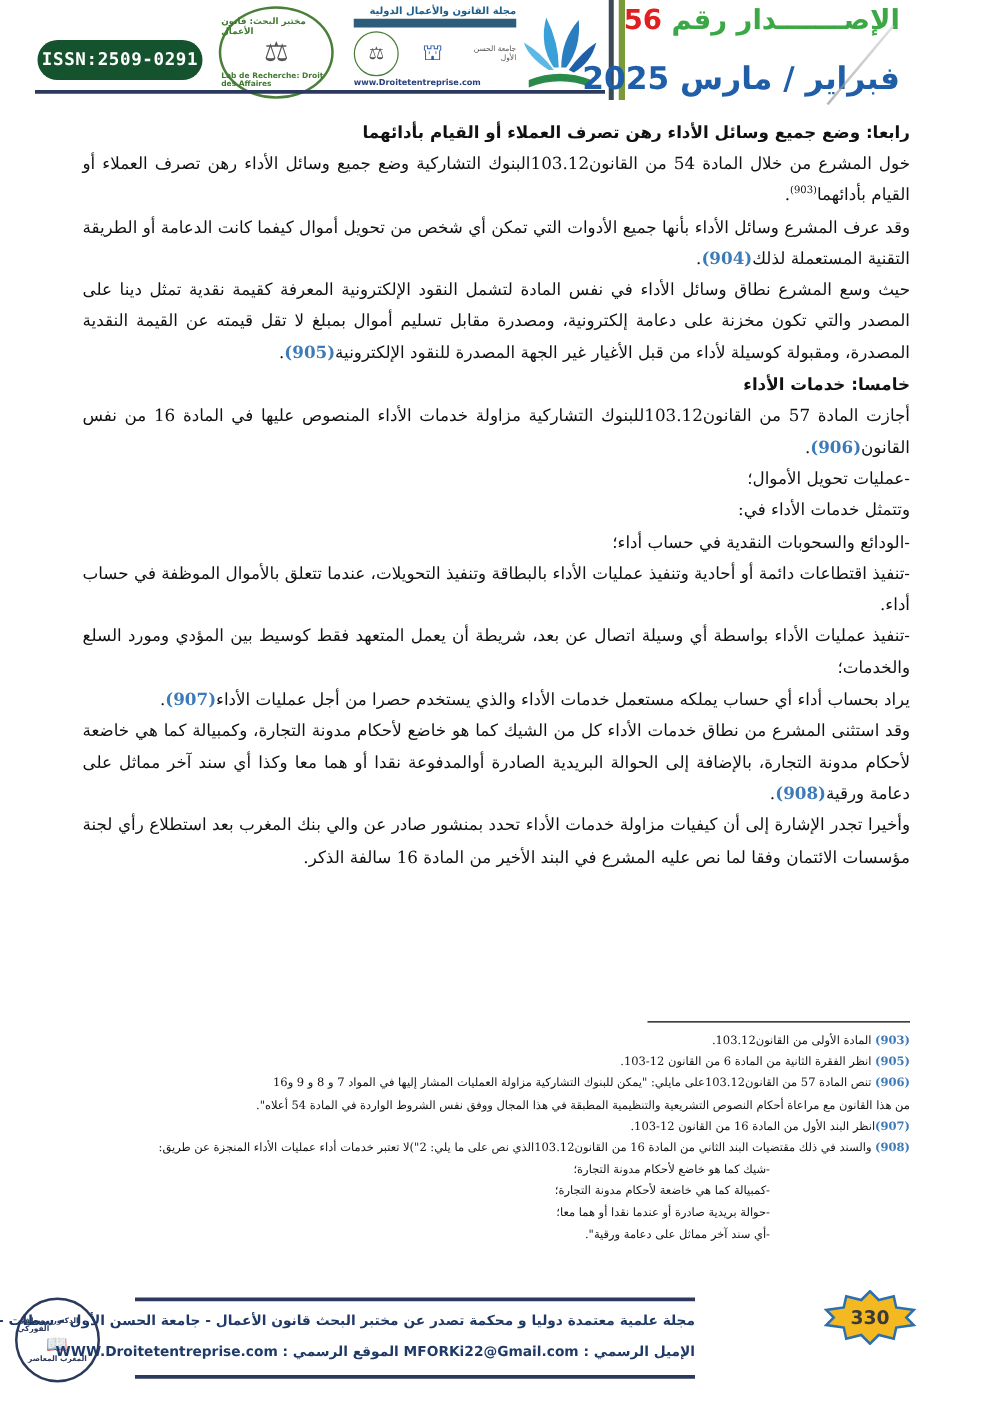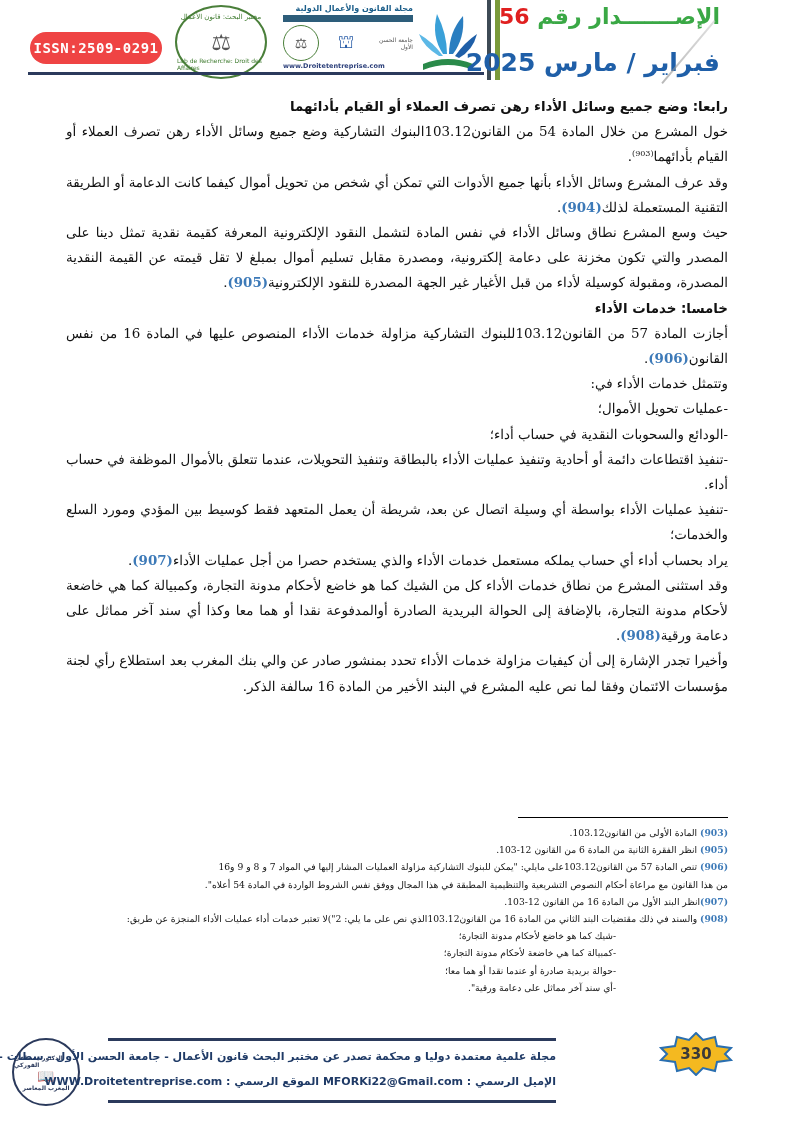--- a/index.html
+++ b/index.html
@@ -1,22 +1,22 @@
 <!DOCTYPE html>
 <html><head>
 <meta charset="utf-8">
 <style>
   html, body { margin: 0; padding: 0; background: #ffffff; }
   body { width: 794px; height: 1123px; position: relative; overflow: hidden; font-family: "DejaVu Sans", sans-serif; color: #111; }
 
   
   .header { position: absolute; left: 0; top: 0; width: 794px; height: 82px; }
-  .issn-pill { position: absolute; left: 30px; top: 32px; width: 132px; height: 32px; background: #ef4444; border-radius: 16px; color: #fff; font-family: "DejaVu Sans Mono", monospace; font-weight: bold; font-size: 14px; display: flex; align-items: center; justify-content: center; letter-spacing: 0.5px; }
+  .issn-pill { position: absolute; left: 30px; top: 32px; width: 132px; height: 32px; background: #14532d; border-radius: 16px; color: #fff; font-family: "DejaVu Sans Mono", monospace; font-weight: bold; font-size: 14px; display: flex; align-items: center; justify-content: center; letter-spacing: 0.5px; }
   .lab-seal { position: absolute; left: 175px; top: 5px; width: 88px; height: 70px; border-radius: 50%; border: 2px solid #4a7f3a; display: flex; align-items: center; justify-content: center; flex-direction: column; }
-  .lab-seal .ring-text { position: absolute; font-size: 7px; color: #3d7a2d; font-weight: normal; }
+  .lab-seal .ring-text { position: absolute; font-size: 7px; color: #3d7a2d; font-weight: bold; }
   .lab-seal .ring-top { top: 6px; }
   .lab-seal .ring-bottom { bottom: 6px; font-size: 6px; }
   .lab-seal .scales { font-size: 22px; color: #555; }
   .journal-box { position: absolute; left: 283px; top: 4px; width: 130px; height: 70px; }
   .journal-title { font-size: 8px; color: #1b5e8a; font-weight: bold; text-align: right; direction: rtl; }
   .journal-subbar { margin-top: 2px; height: 7px; background: #2d5d7a; }
   .journal-logos { display: flex; justify-content: space-between; align-items: center; margin-top: 3px; height: 36px; }
   .mini-seal { width: 34px; height: 34px; border-radius: 50%; border: 1.5px solid #4a7f3a; display: flex; align-items: center; justify-content: center; font-size: 14px; color: #555; }
   .castle-logo { width: 22px; height: 30px; color: #2b5ea8; font-size: 18px; display: flex; align-items: center; justify-content: center; }
   .univ-name { font-size: 6px; color: #555; direction: rtl; text-align: right; width: 40px; }
@@ -98,22 +98,22 @@
   <div class="diag-line"></div>
 </div>
 
 <div class="content">
   <p class="heading">رابعا: وضع جميع وسائل الأداء رهن تصرف العملاء أو القيام بأدائهما</p>
   <p><span>خول المشرع من خلال المادة 54 من القانون103.12البنوك التشاركية وضع جميع وسائل الأداء رهن تصرف العملاء أو القيام بأدائهما</span><sup class="fnsup">(903)</sup><span>.</span></p>
   <p><span>وقد عرف المشرع وسائل الأداء بأنها جميع الأدوات التي تمكن أي شخص من تحويل أموال كيفما كانت الدعامة أو الطريقة التقنية المستعملة لذلك</span><span class="fnref">(904)</span><span>.</span></p>
   <p><span>حيث وسع المشرع نطاق وسائل الأداء في نفس المادة لتشمل النقود الإلكترونية المعرفة كقيمة نقدية تمثل دينا على المصدر والتي تكون مخزنة على دعامة إلكترونية، ومصدرة مقابل تسليم أموال بمبلغ لا تقل قيمته عن القيمة النقدية المصدرة، ومقبولة كوسيلة لأداء من قبل الأغيار غير الجهة المصدرة للنقود الإلكترونية</span><span class="fnref">(905)</span><span>.</span></p>
   <p class="heading">خامسا: خدمات الأداء</p>
   <p><span>أجازت المادة 57 من القانون103.12للبنوك التشاركية مزاولة خدمات الأداء المنصوص عليها في المادة 16 من نفس القانون</span><span class="fnref">(906)</span><span>.</span></p>
+  <p>-عمليات تحويل الأموال؛</p>
   <p>وتتمثل خدمات الأداء في:</p>
-  <p>-عمليات تحويل الأموال؛</p>
   <p>-الودائع والسحوبات النقدية في حساب أداء؛</p>
   <p>-تنفيذ اقتطاعات دائمة أو أحادية وتنفيذ عمليات الأداء بالبطاقة وتنفيذ التحويلات، عندما تتعلق بالأموال الموظفة في حساب أداء.</p>
   <p>-تنفيذ عمليات الأداء بواسطة أي وسيلة اتصال عن بعد، شريطة أن يعمل المتعهد فقط كوسيط بين المؤدي ومورد السلع والخدمات؛</p>
   <p><span>يراد بحساب أداء أي حساب يملكه مستعمل خدمات الأداء والذي يستخدم حصرا من أجل عمليات الأداء</span><span class="fnref">(907)</span><span>.</span></p>
   <p><span>وقد استثنى المشرع من نطاق خدمات الأداء كل من الشيك كما هو خاضع لأحكام مدونة التجارة، وكمبيالة كما هي خاضعة لأحكام مدونة التجارة، بالإضافة إلى الحوالة البريدية الصادرة أوالمدفوعة نقدا أو هما معا وكذا أي سند آخر مماثل على دعامة ورقية</span><span class="fnref">(908)</span><span>.</span></p>
   <p>وأخيرا تجدر الإشارة إلى أن كيفيات مزاولة خدمات الأداء تحدد بمنشور صادر عن والي بنك المغرب بعد استطلاع رأي لجنة مؤسسات الائتمان وفقا لما نص عليه المشرع في البند الأخير من المادة 16 سالفة الذكر.</p>
 </div>
 
 <div class="fn-rule"></div>
 <div class="footnotes">

